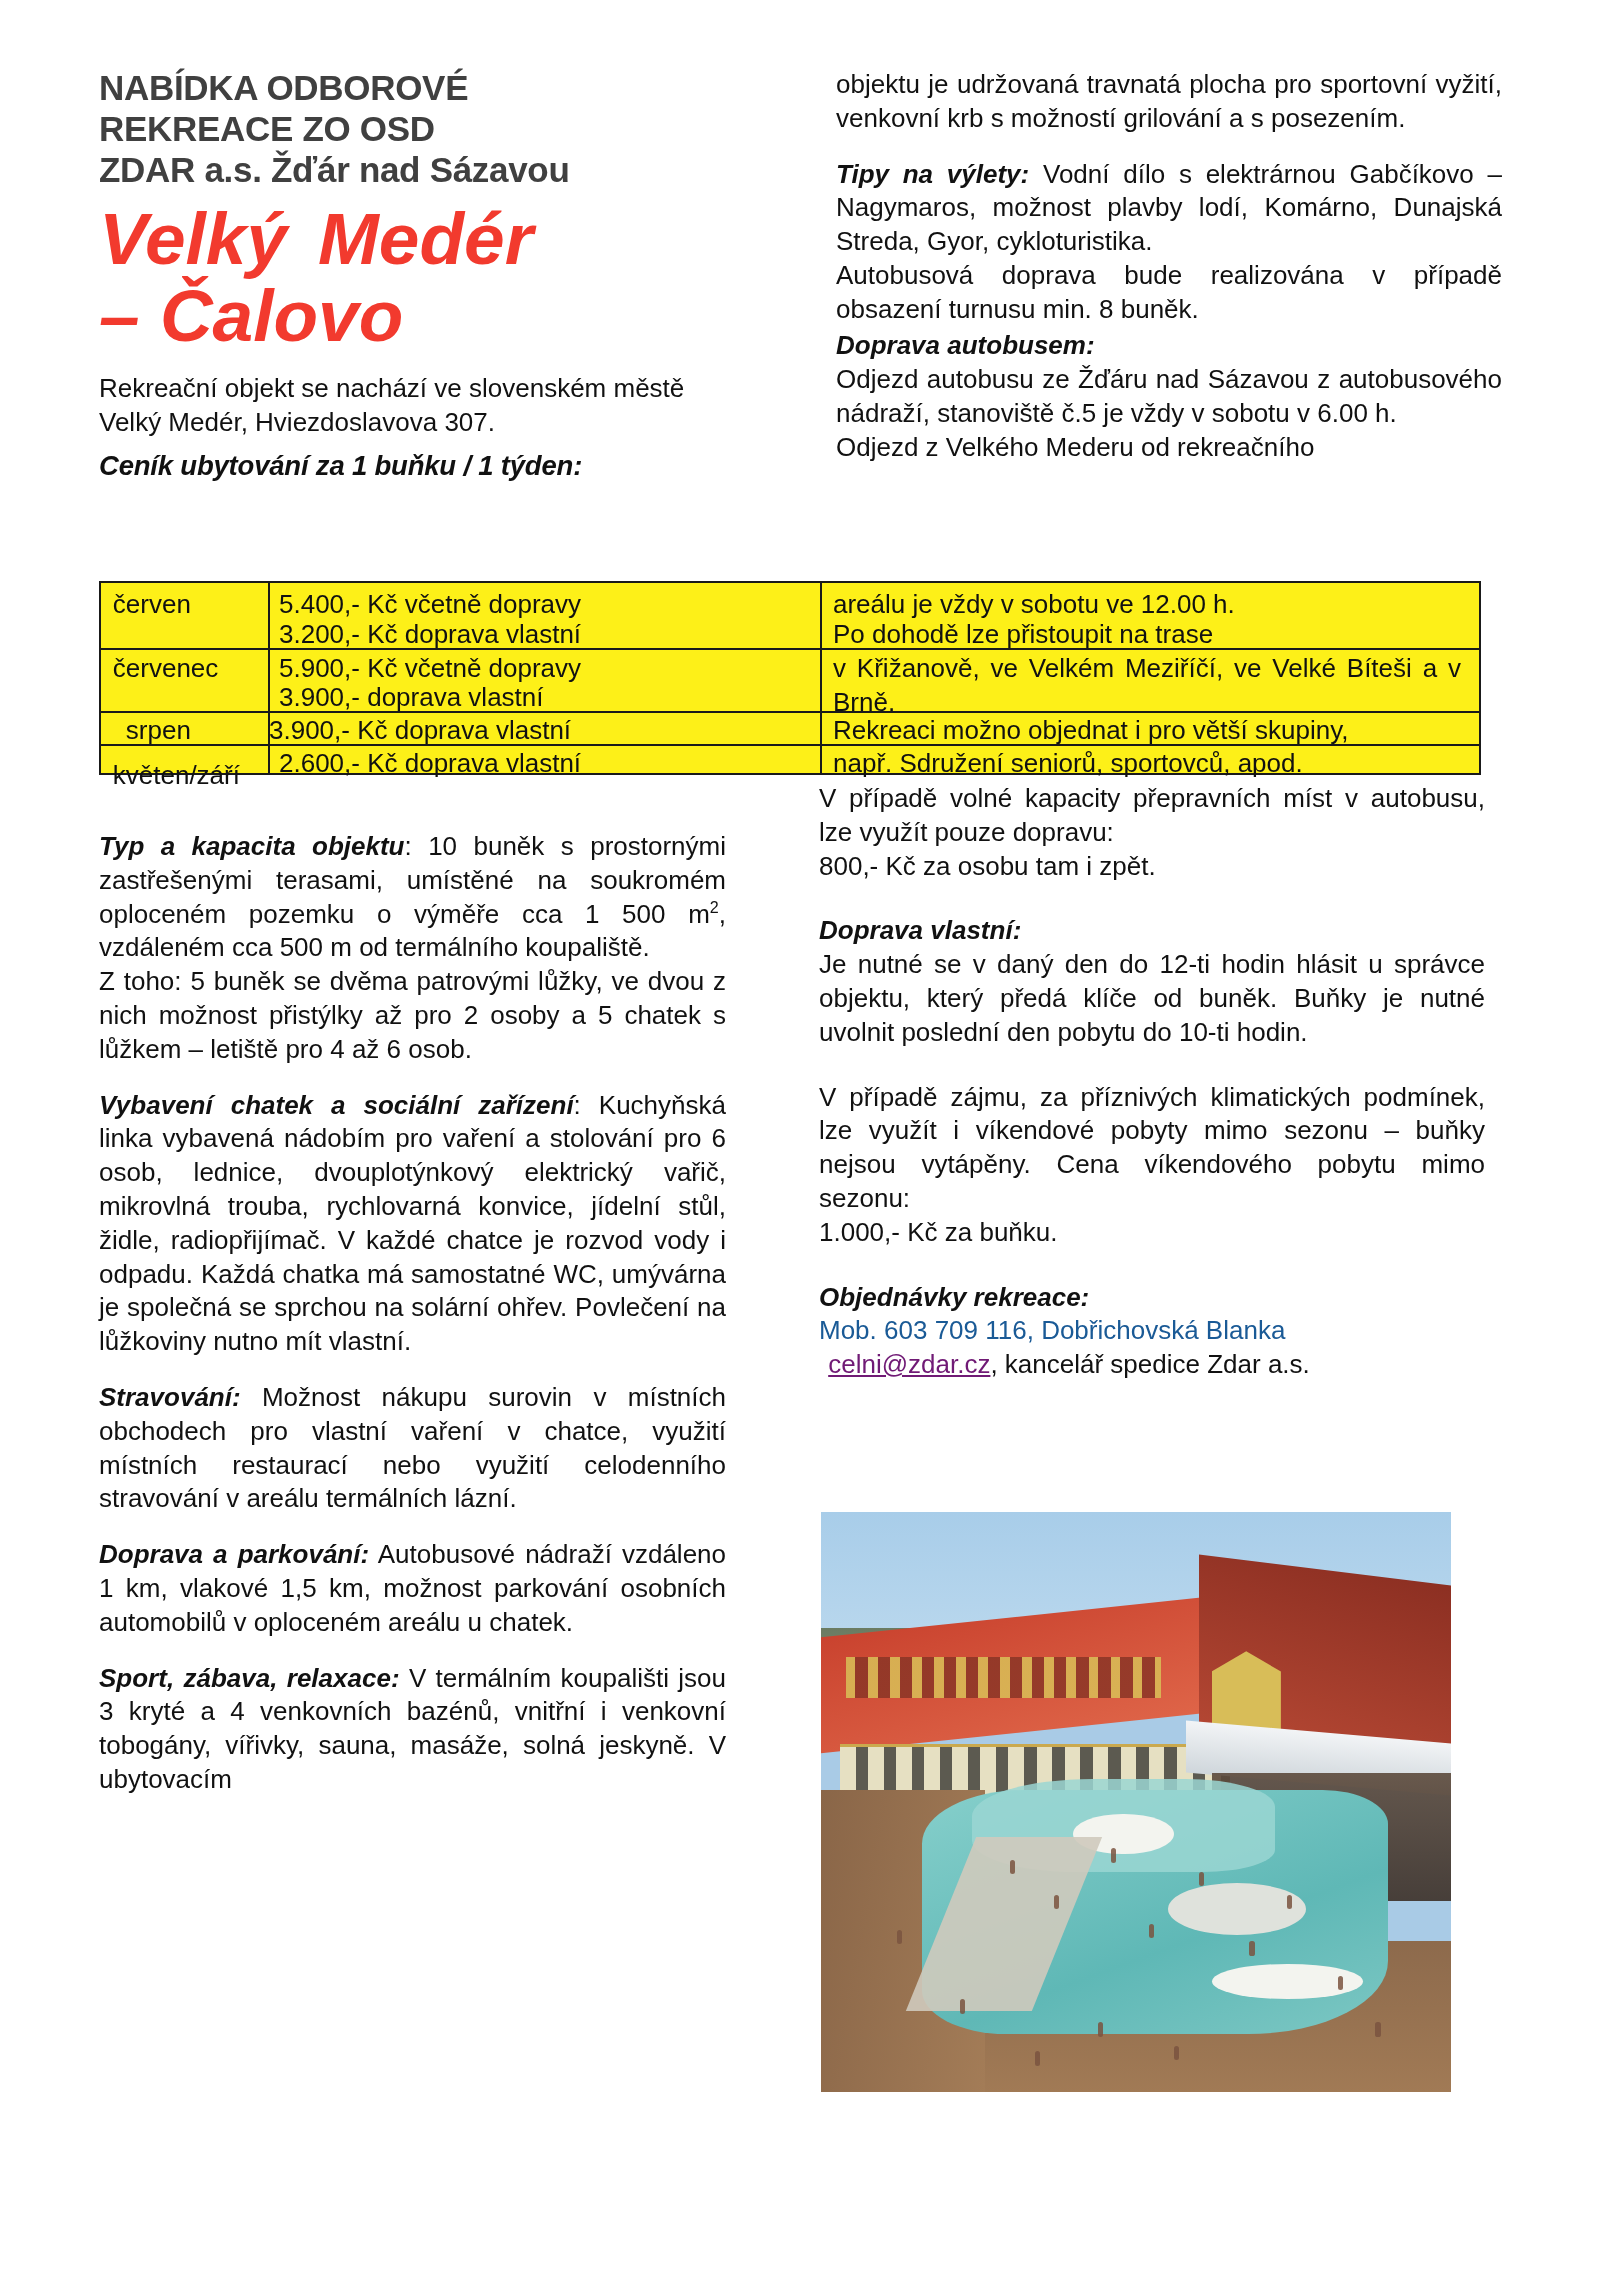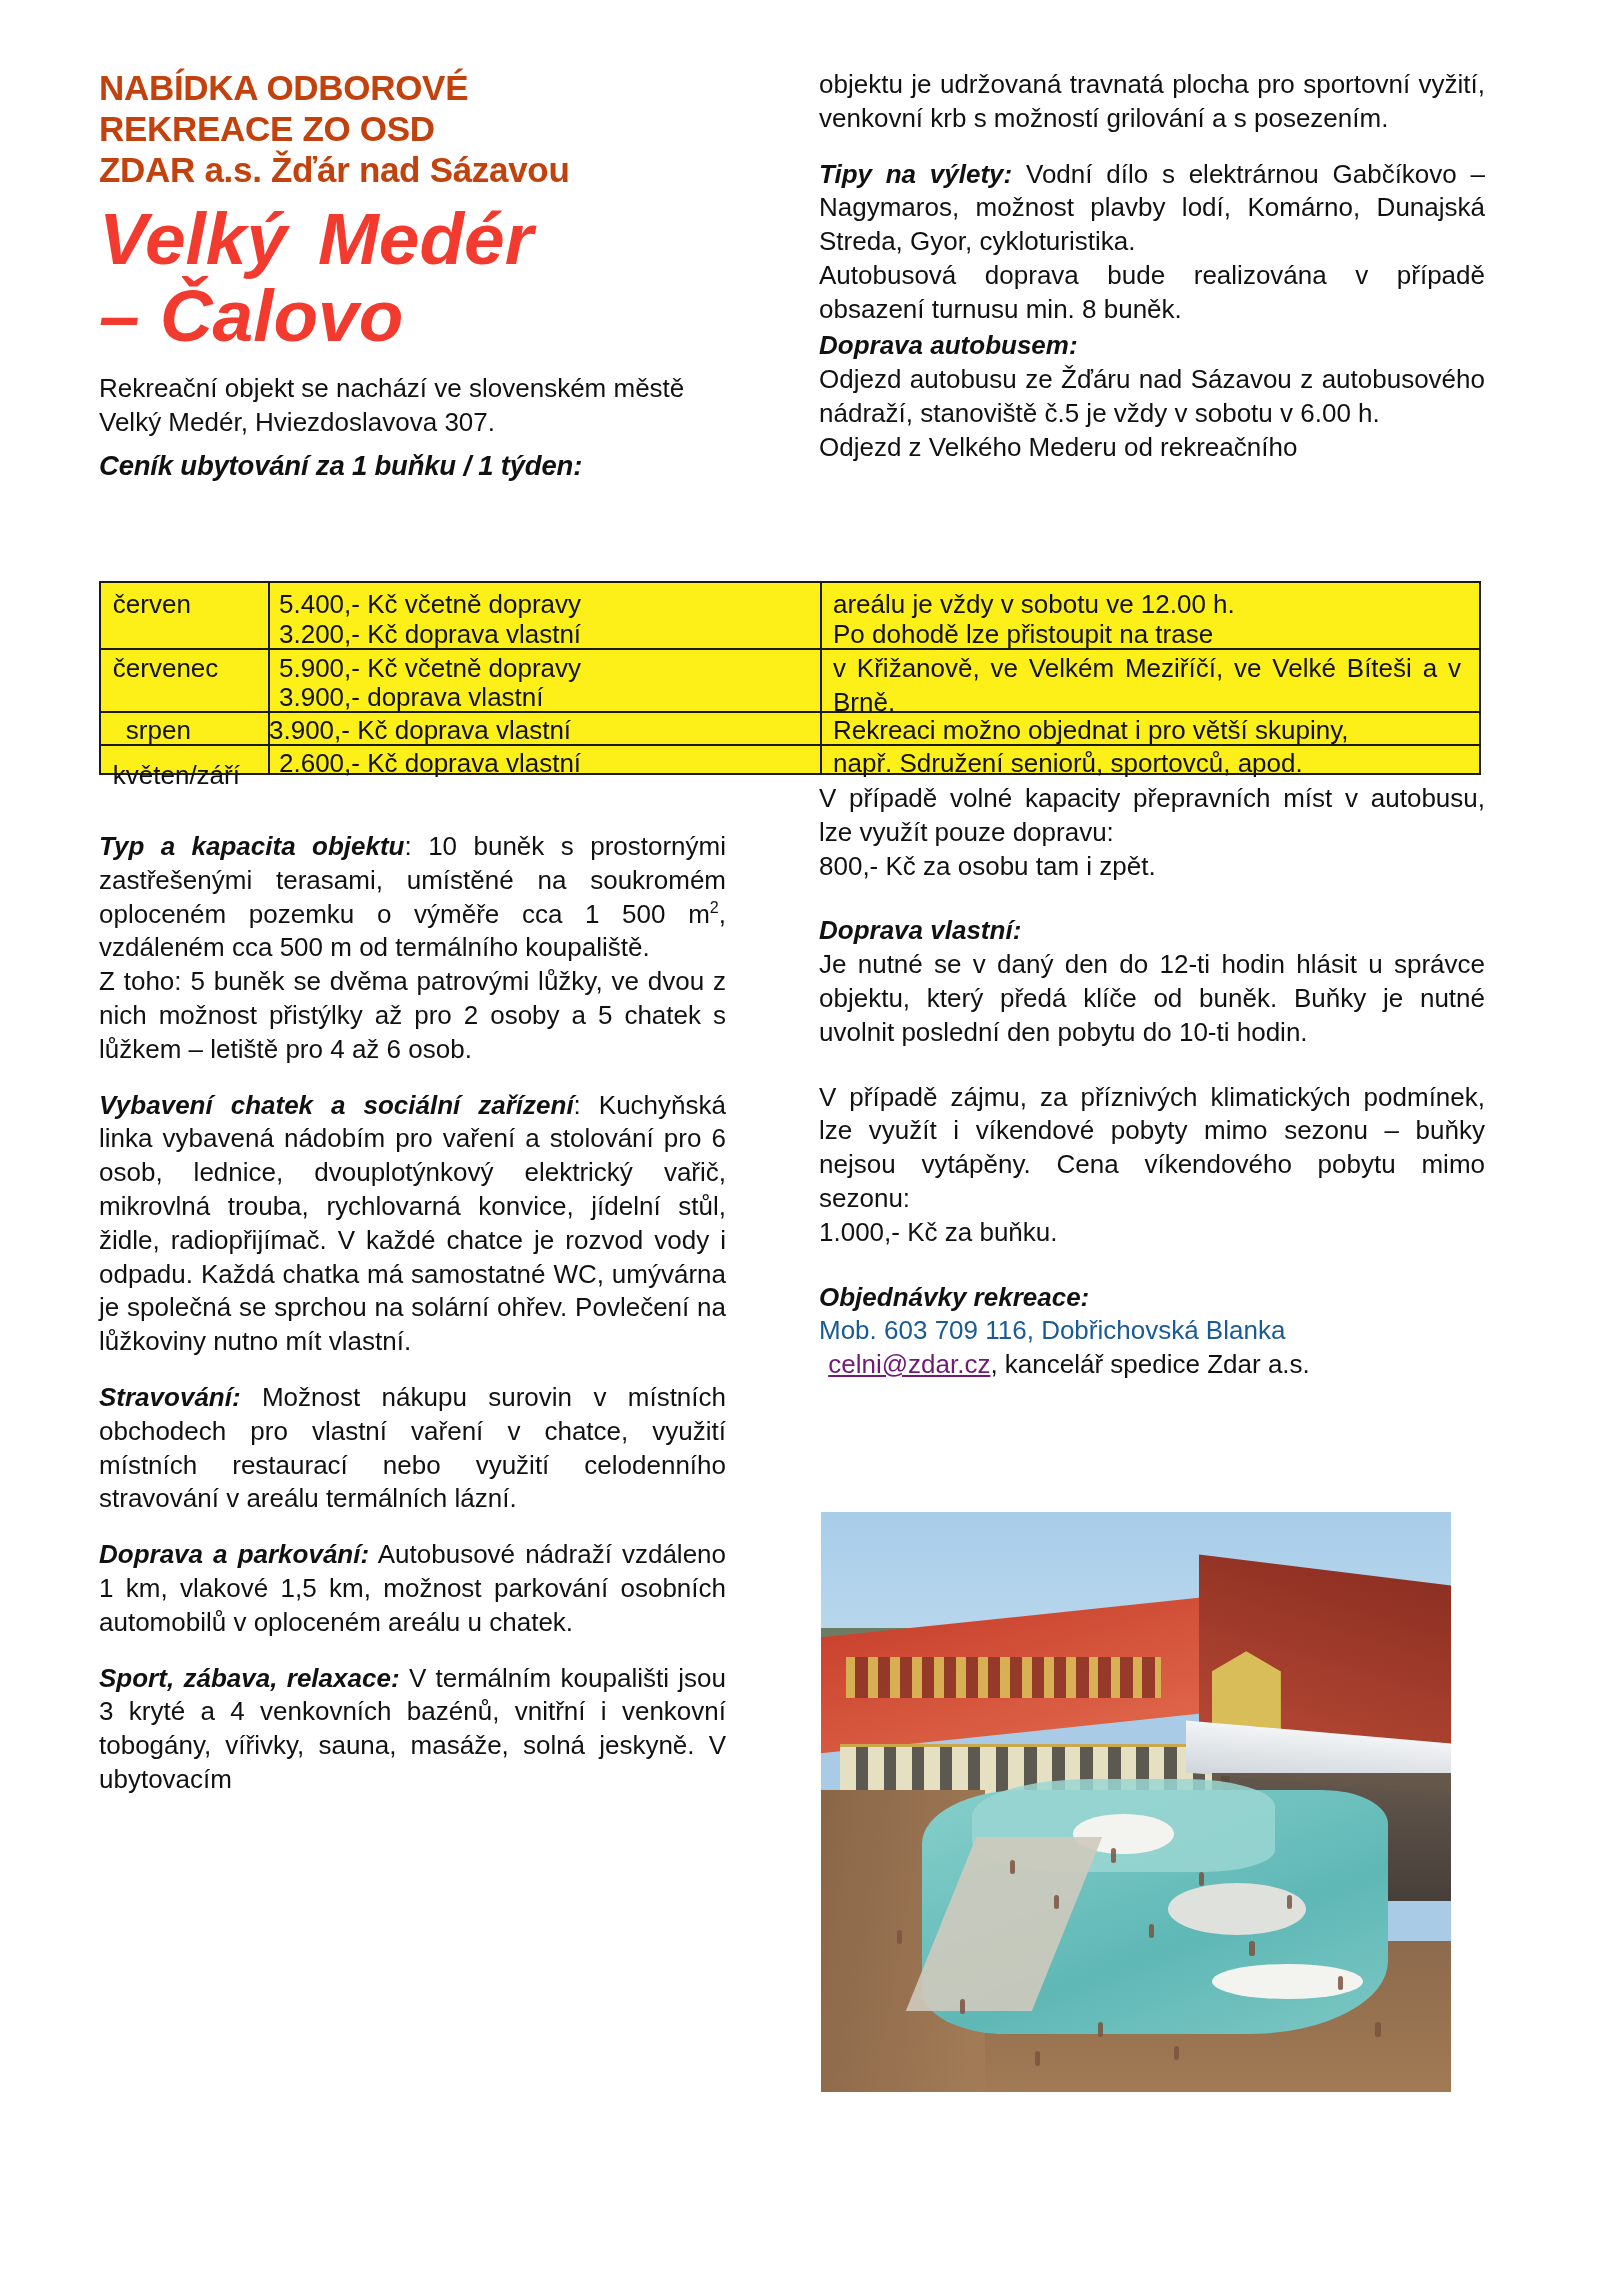--- a/index.html
+++ b/index.html
@@ -12,21 +12,21 @@
   }
   .page{position:absolute;inset:0;}
 
   
   .col{position:absolute;top:0;}
   .col-left{left:99px;width:627px;}
   .col-right{left:819px;width:666px;}
 
   
   .hdr-blue{
-    color:#c2410c;
+    color:#404040;
     font-weight:bold;
     font-size:35px;
     line-height:1.17;
     letter-spacing:-0.3px;
     white-space:nowrap;
   }
   .hdr-red{
     color:#f23a2e;
     font-weight:bold;
     font-style:italic;
@@ -159,21 +159,21 @@
       <span class="lead">Doprava a parkování:</span><span> Autobusové nádraží vzdáleno 1 km, vlakové 1,5 km, možnost parkování osobních automobilů v oploceném areálu u chatek.</span>
     </p>
 
     <div class="gap"></div>
 
     <p class="body">
       <span class="lead">Sport, zábava, relaxace:</span><span>  V termálním koupališti jsou 3 kryté a 4 venkovních bazénů, vnitřní i venkovní tobogány, vířivky, sauna, masáže, solná jeskyně. V ubytovacím</span>
     </p>
   </div>
 
-  <div class="col col-right" style="top:68px;">
+  <div class="col col-right" style="top:68px;margin-left:17px;">
     <p class="body">objektu je udržovaná travnatá plocha pro sportovní vyžití, venkovní krb  s možností grilování a s posezením.</p>
 
     <div class="gap"></div>
 
     <p class="body">
       <span class="lead">Tipy na výlety:</span><span> Vodní dílo  s elektrárnou Gabčíkovo – Nagymaros, možnost plavby lodí, Komárno, Dunajská Streda, Gyor, cykloturistika.</span>
     </p>
     <p class="body">Autobusová doprava bude realizována v případě obsazení turnusu min. 8 buněk.</p>
 
     <p class="body nojust lead" style="margin-top:2.6px;">Doprava autobusem:</p>

